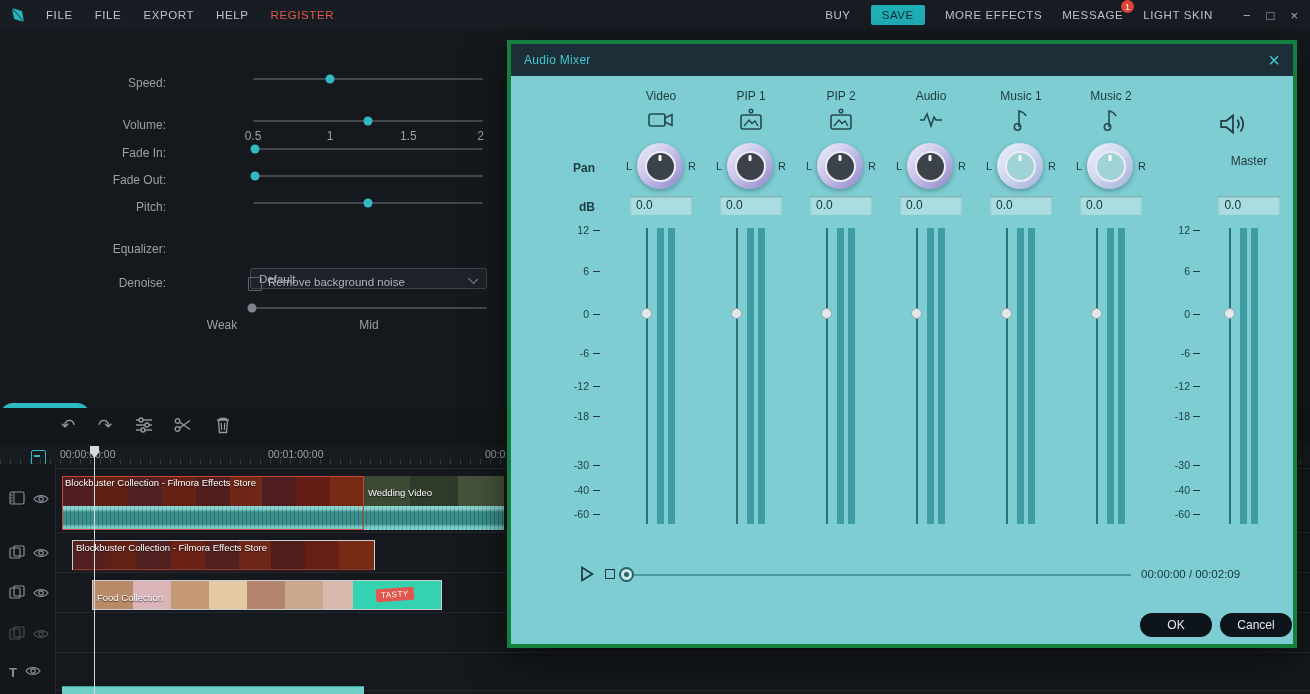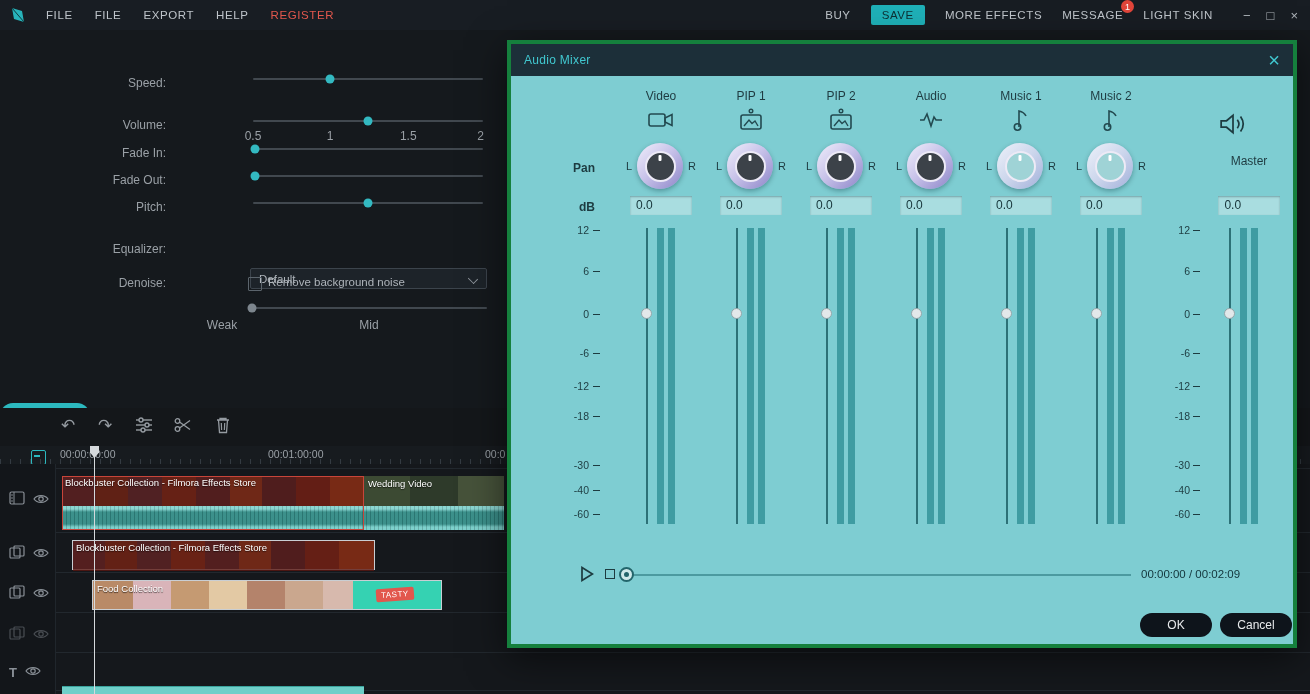--- a/index.html
+++ b/index.html
@@ -42,21 +42,21 @@
      background-image:repeating-linear-gradient(90deg,#343b42 0 1px,transparent 1px 10px);background-size:100% 5px;background-position:0 100%;background-repeat:no-repeat;}
   .ruler-label{position:absolute;top:2px;color:#9aa0a6;font-size:10.5px;}
   .ruler-icon{position:absolute;left:31px;top:42px;width:13px;height:13px;border:1.5px solid #2cb9bf;border-radius:2px;}
   .ruler-icon i{position:absolute;left:2px;top:4px;width:6px;height:2px;background:#2cb9bf;}
   .tracks{position:absolute;left:0;top:56px;right:0;bottom:0;background:#15181c;}
   .headcol{position:absolute;left:0;top:0;width:55px;bottom:0;background:#13161a;border-right:1px solid #20262c;}
   .sep{position:absolute;left:0;right:0;height:1px;background:#22282e;}
   .head-row{position:absolute;left:0;width:55px;height:20px;display:flex;align-items:center;gap:8px;padding-left:9px;box-sizing:border-box;}
   .t-glyph{color:#8a9097;font-size:13px;font-weight:bold;line-height:1;}
   .clip-label{position:absolute;left:0;top:0;right:0;height:30px;background:rgba(92,22,16,.78);color:#fff;font-size:9.5px;line-height:13px;padding-left:3px;white-space:nowrap;overflow:hidden;text-shadow:0 1px 1px rgba(0,0,0,.6);}
-  .clip-text{position:absolute;left:4px;top:2px;color:#fff;font-size:9.5px;white-space:nowrap;text-shadow:0 1px 1px rgba(0,0,0,.7);}
+  .clip-text{position:absolute;left:4px;top:11px;color:#fff;font-size:9.5px;white-space:nowrap;text-shadow:0 1px 1px rgba(0,0,0,.7);}
   .clip-a{position:absolute;left:62px;top:12px;width:302px;height:30px;background:linear-gradient(90deg,#31435c 0 34px,#6e4a2c 34px 66px,#24496b 66px 100px,#8a4a2a 100px 134px,#2c3e55 134px 168px,#b06a35 168px 200px,#233a50 200px 234px,#7a3b2a 234px 268px,#d8742c 268px 302px);}
   .clip-wedding{position:absolute;left:364px;top:12px;width:140px;height:30px;background:linear-gradient(90deg,#3c4a33 0 46px,#2e3a2a 46px 94px,#46523a 94px 140px);}
   .waveform{position:absolute;left:62px;top:42px;width:442px;height:24px;background:#5ec6c0;
      background-image:linear-gradient(180deg,rgba(255,255,255,.28) 0 3px,rgba(13,70,66,.42) 6px 18px,rgba(255,255,255,.2) 21px 24px),repeating-linear-gradient(90deg,rgba(16,80,76,.38) 0 1px,transparent 1px 4px);}
   .sel-box{position:absolute;left:62px;top:12px;width:302px;height:54px;border:1px solid #c8453a;box-sizing:border-box;pointer-events:none;z-index:3;}
   .clip-b{position:absolute;left:72px;top:76px;width:303px;height:30px;box-sizing:border-box;border:1px solid #c9ced3;background:linear-gradient(90deg,#3a4256 0 32px,#7c4a2c 32px 64px,#2b4866 64px 98px,#974f2b 98px 132px,#324259 132px 166px,#b06a35 166px 198px,#25394e 198px 232px,#83402c 232px 266px,#d8742c 266px 303px);}
   .clip-food{position:absolute;left:92px;top:116px;width:350px;height:30px;box-sizing:border-box;border:1px solid #c9ced3;background:linear-gradient(90deg,#b98a67 0 40px,#d9b4b9 40px 78px,#c59a72 78px 116px,#e3c9a4 116px 154px,#b4836b 154px 192px,#caa78e 192px 230px,#d7b9ad 230px 260px,#35d2b2 260px 350px);}
   .tasty{position:absolute;left:283px;top:7px;background:#e2574d;color:#fff;font-size:8px;padding:2px 5px;border-radius:2px;transform:rotate(-4deg);letter-spacing:.5px;}
   .clip-stub{position:absolute;left:62px;top:222px;width:302px;height:8px;background:#6fcfc9;border-top:1px solid #3aa39d;}
   .playhead-line{position:absolute;left:94px;top:446px;width:1px;height:248px;background:#d5d9dc;z-index:4;}

